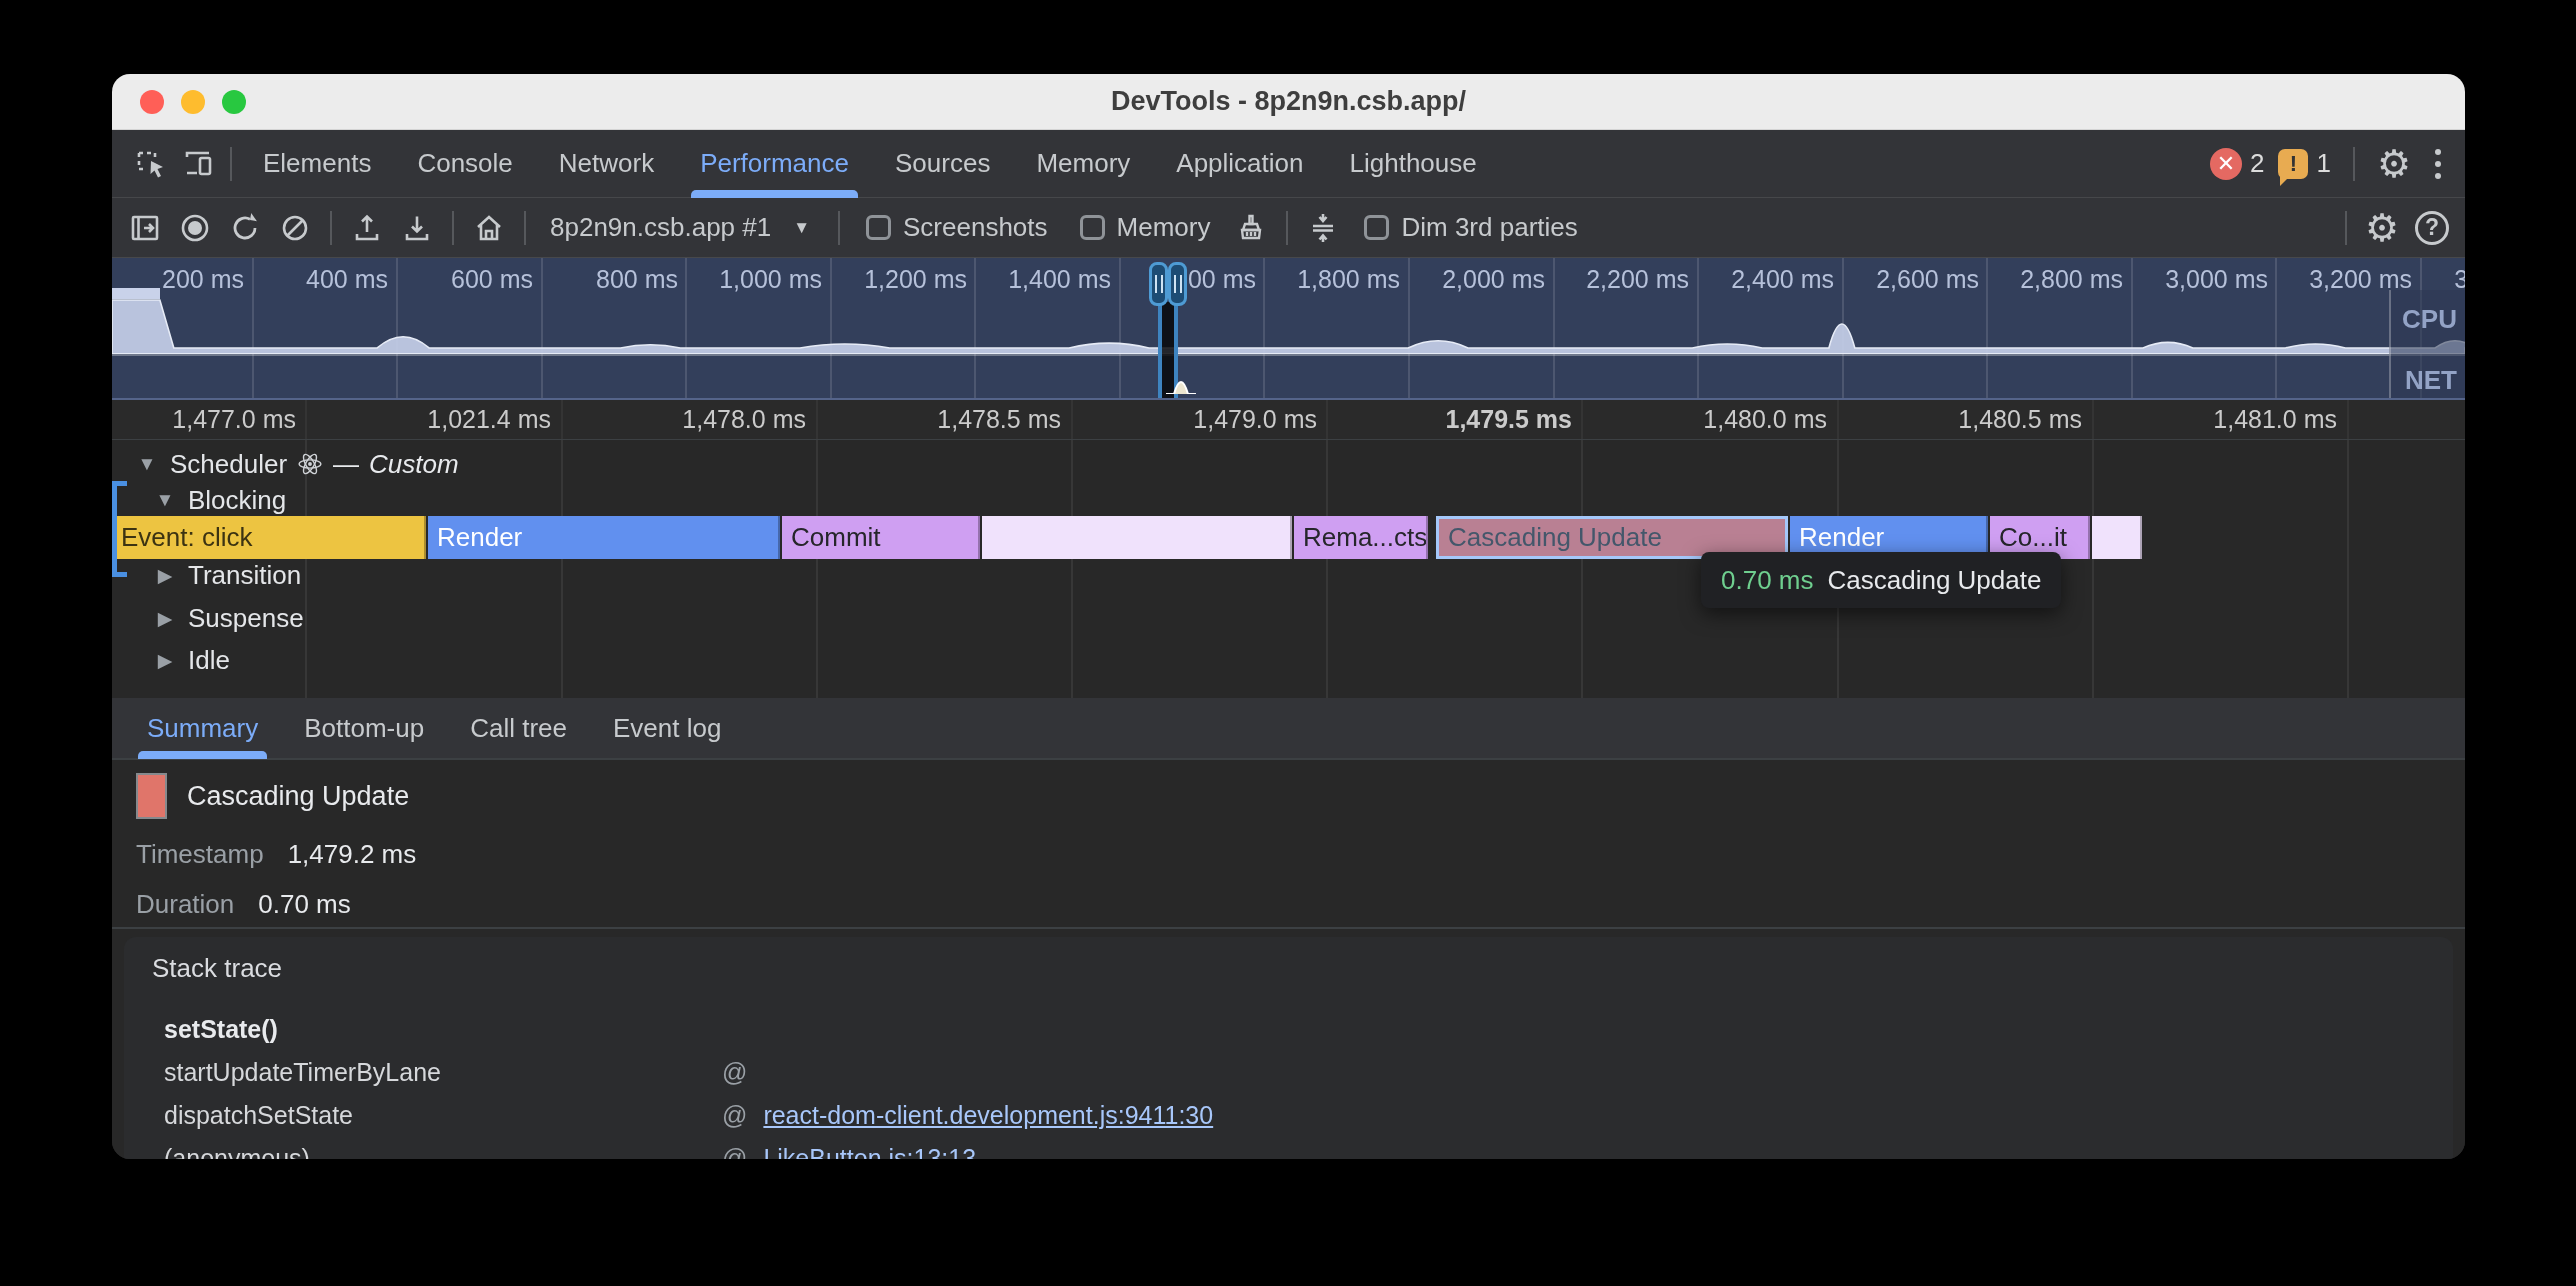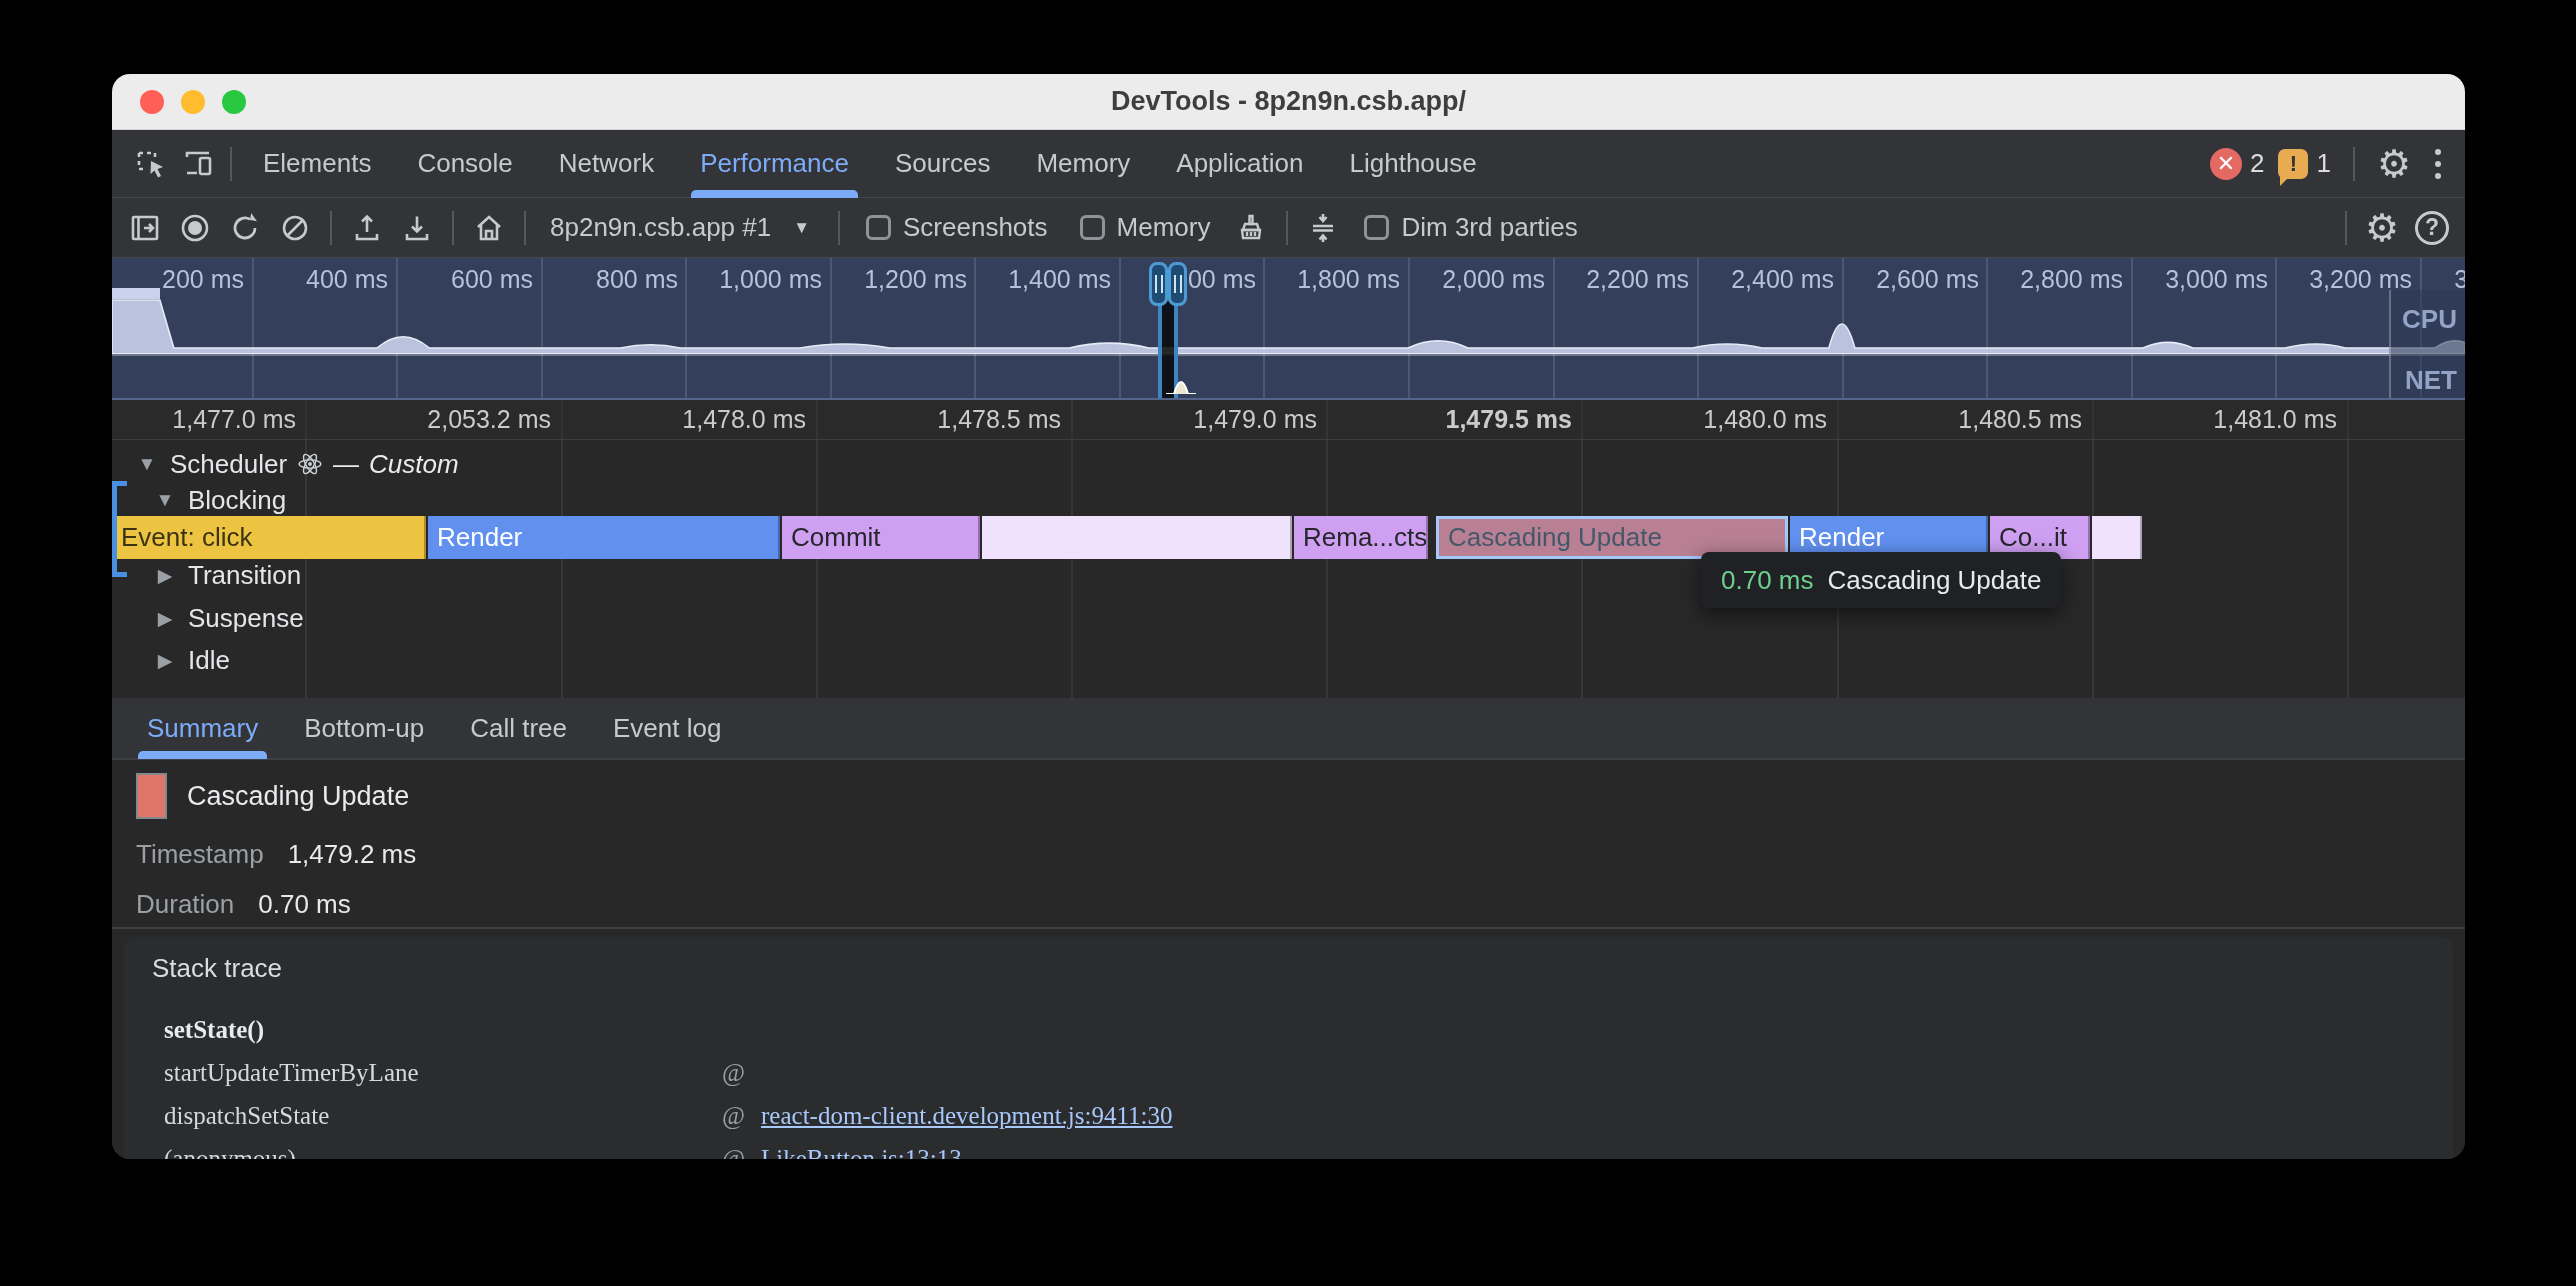--- a/index.html
+++ b/index.html
@@ -105,21 +105,21 @@
   .swatch { width:31px; height:46px; background:#e0756a; border:2px solid #85898d; flex:none; }
   .sum-row { display:flex; gap:24px; font-size:26px; margin-top:19px; align-items:center; }
   .sum-label { color:#9aa0a6; } .sum-value { color:#e8eaed; }
   .hdiv { flex:none; height:2px; background:#3c4043; }
 
   
   .stacksec { flex:1; background:#282828; padding:8px 12px 18px 12px; display:flex; }
   .stackpanel { flex:1; background:#2b2c2e; border-radius:12px; padding:16px 20px 0 28px; }
   .st-head { font-size:26px; color:#dadce0; margin-bottom:24px; }
   .frame, .frame-top { display:flex; align-items:center; height:43px;
-            font-family:Liberation Serif, serif; font-size:25px; color:#d6d8db; }
+            font-family:Liberation Sans, sans-serif; font-size:25px; color:#d6d8db; }
   .frame-top { font-weight:700; color:#e8eaed; padding-left:12px; }
   .frame { padding-left:12px; }
   .fn { width:558px; flex:none; }
   .at { color:#9aa0a6; margin-right:16px; }
   .loc { color:#a8c7fa; text-decoration:underline; }
 </style>
 </head>
 <body>
 
 <div class="window">
@@ -323,21 +323,21 @@
           <i></i>
           <i></i>
         </div>
     </div>
   </div>
 
   <div class="ruler2" id="ruler2">
       <div class="r2-line" style="left: 193px;"></div>
       <div class="r2-label" style="right: 2169px;">1,477.0 ms</div>
       <div class="r2-line" style="left: 449px;"></div>
-      <div class="r2-label" style="right: 1914px;">2,053.2 ms</div>
+      <div class="r2-label" style="right: 1914px;">1,021.4 ms</div>
       <div class="r2-line" style="left: 704px;"></div>
       <div class="r2-label" style="right: 1659px;">1,478.0 ms</div>
       <div class="r2-line" style="left: 959px;"></div>
       <div class="r2-label" style="right: 1404px;">1,478.5 ms</div>
       <div class="r2-line" style="left: 1214px;"></div>
       <div class="r2-label" style="right: 1148px;">1,479.0 ms</div>
       <div class="r2-line" style="left: 1469px;"></div>
       <div class="r2-label" style="right: 893px; font-weight: bold;">1,479.5 ms</div>
       <div class="r2-line" style="left: 1725px;"></div>
       <div class="r2-label" style="right: 638px;">1,480.0 ms</div>

